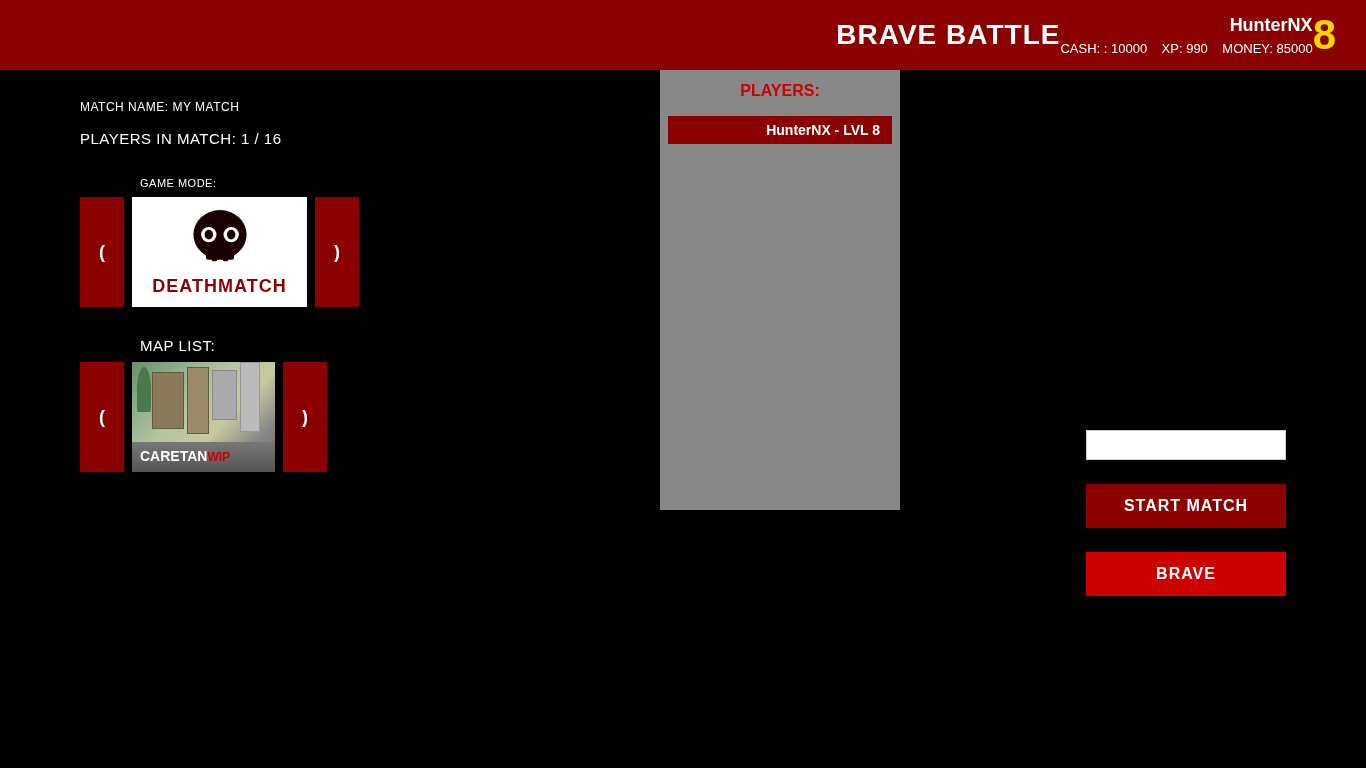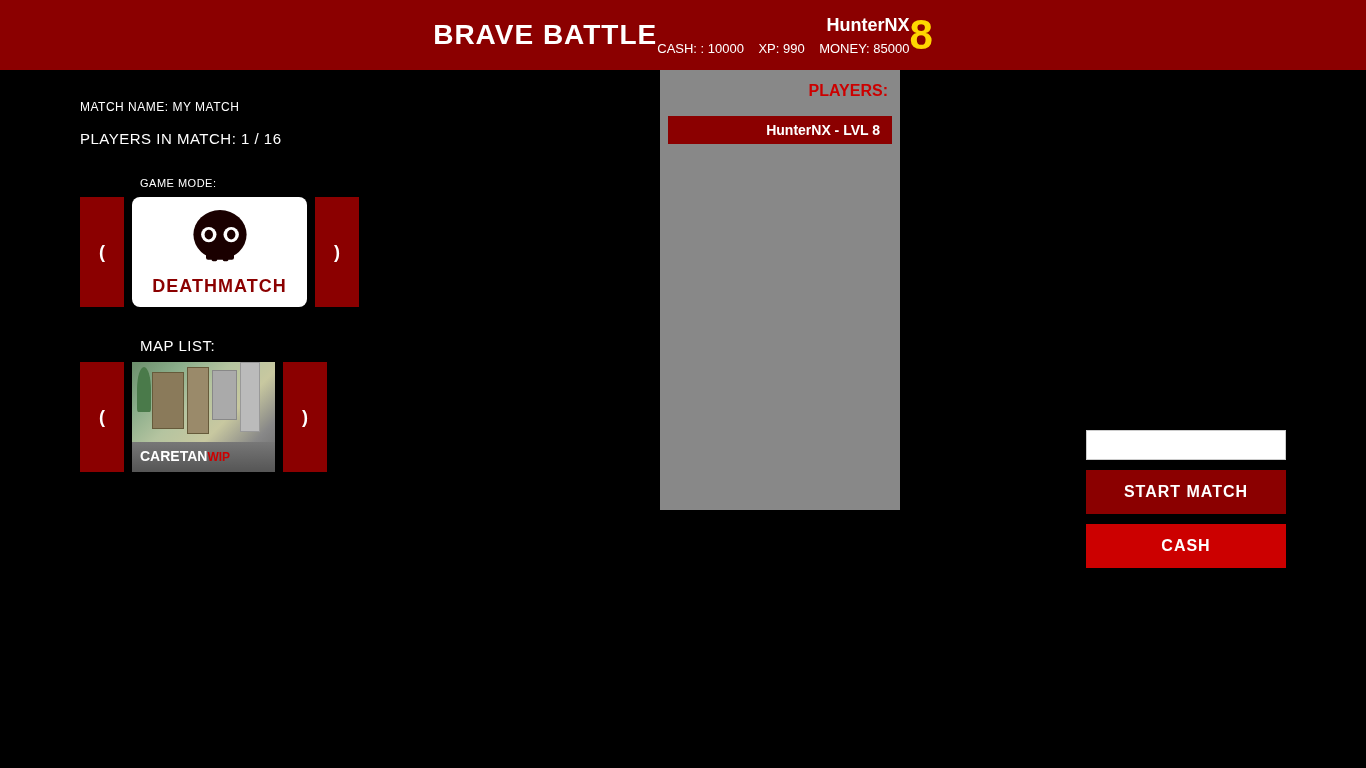--- a/index.html
+++ b/index.html
@@ -13,21 +13,21 @@
       overflow: hidden;
     }
 
     
     #header {
       width: 100%;
       height: 70px;
       background: #8b0000;
       display: flex;
       align-items: center;
-      justify-content: center;
+      justify-content: flex-end;
       padding: 0 30px;
     }
 
     #app-title {
       font-size: 28px;
       font-weight: bold;
       color: #fff;
       letter-spacing: 1px;
     }
 
@@ -113,21 +113,20 @@
 
     #game-mode-image {
       width: 175px;
       height: 110px;
       background: #15803d;
       display: flex;
       align-items: center;
       justify-content: center;
       flex-direction: column;
       overflow: hidden;
-      border-radius: 8px;
     }
 
     #deathmatch-visual {
       width: 100%;
       height: 100%;
       background: #fff;
       display: flex;
       flex-direction: column;
       align-items: center;
       justify-content: center;
@@ -235,21 +234,21 @@
     #players-panel {
       position: absolute;
       top: 0;
       left: 660px;
       width: 240px;
       height: 440px;
       background: #888;
     }
 
     #players-panel-header {
-      text-align: right;
+      text-align: center;
       padding: 12px;
       font-size: 16px;
       font-weight: bold;
       color: #cc0000;
     }
 
     #players-list {
       padding: 4px 8px;
     }
 
@@ -264,21 +263,21 @@
     }
 
     
     #right-controls {
       position: absolute;
       top: 360px;
       right: 80px;
       display: flex;
       flex-direction: column;
       align-items: center;
-      gap: 10px;
+      gap: 24px;
     }
 
     #password-input {
       width: 200px;
       height: 30px;
       background: #fff;
       border: 1px solid #ccc;
       padding: 4px 8px;
       font-size: 14px;
       color: #000;
@@ -381,16 +380,16 @@
   <div id="players-panel">
     <div id="players-panel-header">PLAYERS:</div>
     <div id="players-list">
       <div class="player-entry">HunterNX - LVL 8</div>
     </div>
   </div>
 
   <div id="right-controls">
     <input id="password-input" type="text" placeholder="" style="">
     <button id="start-match-btn">START MATCH</button>
-    <button id="back-btn">CASH</button>
+    <button id="back-btn">BRAVE</button>
   </div>
 
 </div>
 
 </body></html>

